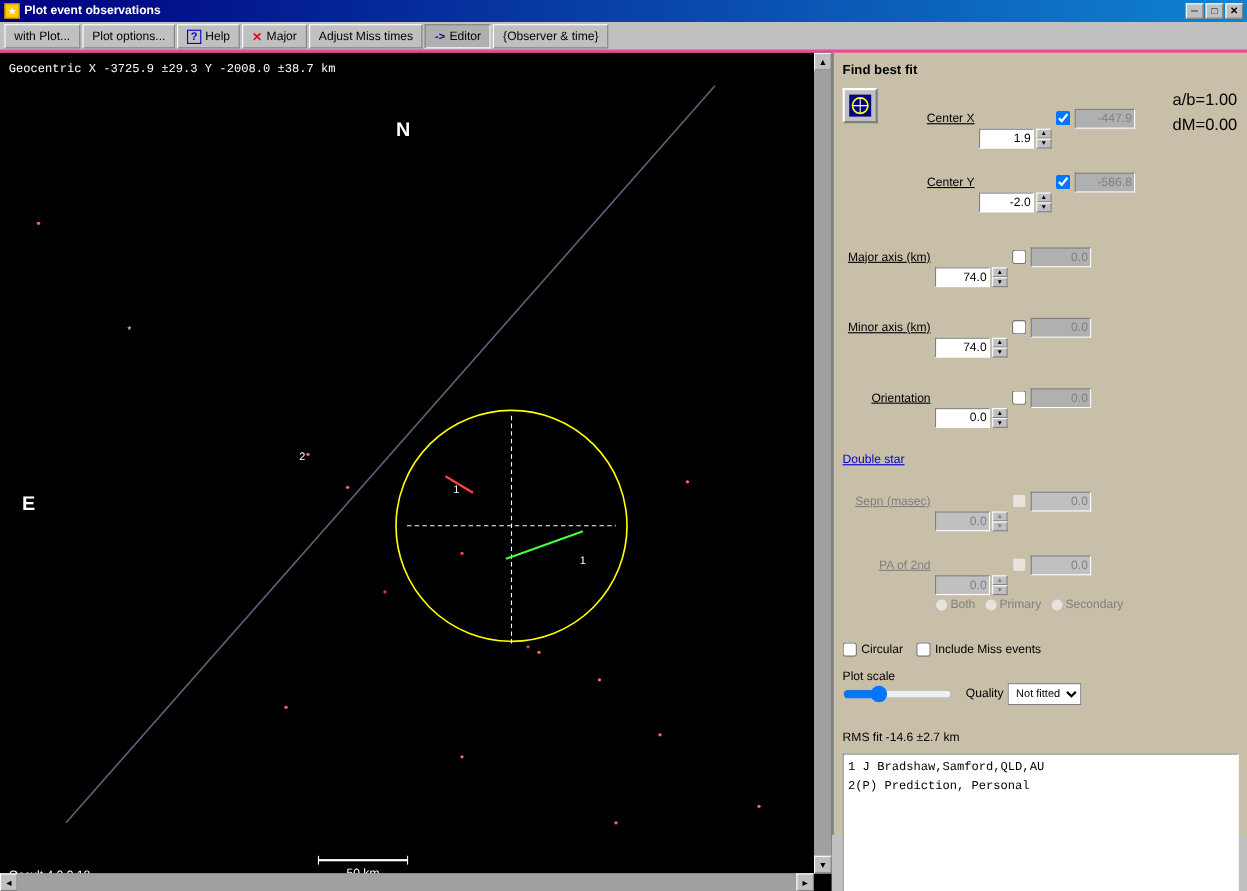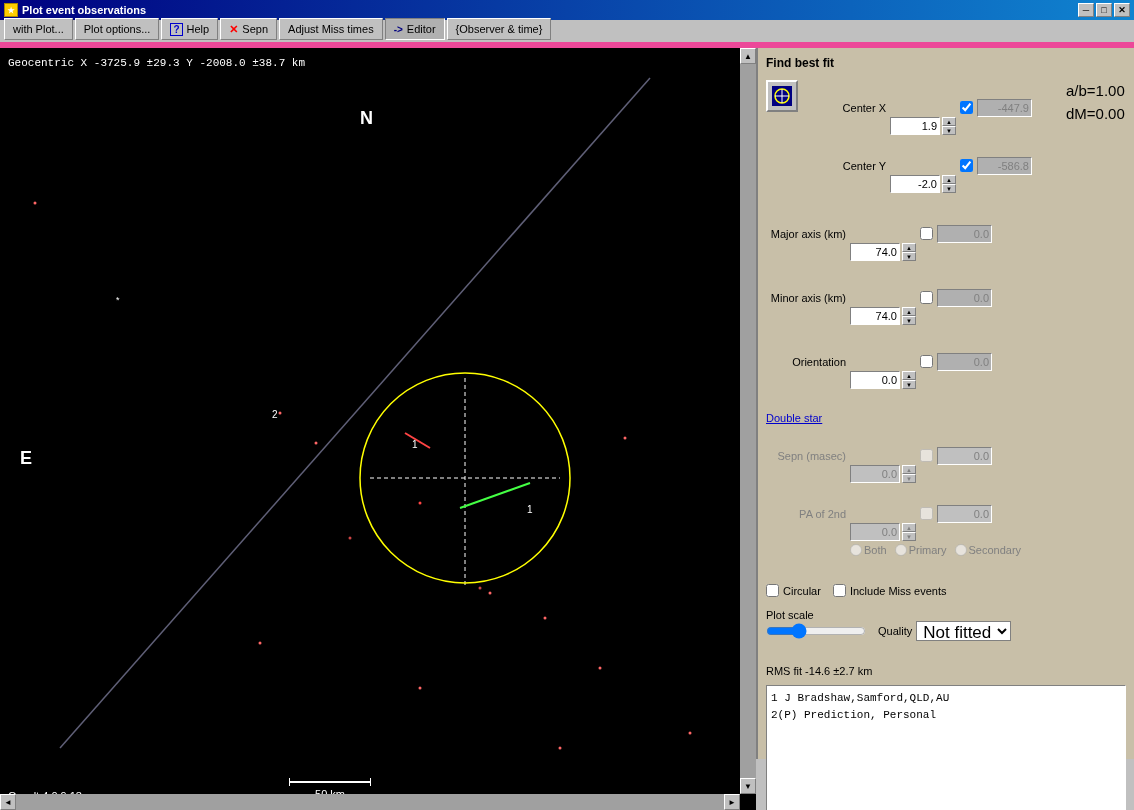--- a/index.html
+++ b/index.html
@@ -22,23 +22,23 @@
     .title-bar-buttons { display: flex; gap: 2px; }
     .title-btn {
       width: 16px; height: 14px; background: #c0c0c0; border: 1px solid; border-color: #ffffff #808080 #808080 #ffffff;
       font-size: 9px; display: flex; align-items: center; justify-content: center; cursor: pointer; color: #000;
     }
 
     
     .menu-bar {
       height: 28px;
       background: #c0c0c0;
-      border-bottom: 6px solid #ec4899;
-      display: flex;
-      align-items: flex-end;
+      border-bottom: 3px solid #ec4899;
+      display: flex;
+      align-items: flex-start;
       padding: 2px 4px;
       gap: 2px;
     }
     .menu-btn {
       height: 22px;
       padding: 2px 8px;
       background: #c0c0c0;
       border: 1px solid;
       border-color: #ffffff #808080 #808080 #ffffff;
       cursor: pointer;
@@ -185,20 +185,21 @@
       display: flex;
       align-items: center;
       gap: 4px;
       margin-bottom: 3px;
     }
     .form-label {
       font-size: 11px;
       color: #000;
       min-width: 80px;
       text-align: right;
+      text-decoration: underline;
     }
     .form-label-left {
       font-size: 11px;
       color: #000;
       min-width: 80px;
     }
 
     
     .spinner-group {
       display: flex;
@@ -315,24 +316,25 @@
     .scale-slider {
       width: 100px;
       height: 18px;
     }
     .quality-label {
       font-size: 11px;
       margin-left: 8px;
     }
     .quality-select {
       height: 20px;
-      font-size: 17px;
+      font-size: 10px;
       background: white;
       border: 1px solid #808080;
       padding: 0 2px;
+      text-align: center;
     }
 
     
     .rms-text {
       font-size: 11px;
       color: #000;
       margin: 4px 0 2px 0;
     }
 
     
@@ -414,21 +416,21 @@
   </div>
   <div class="menu-btn">
     <span>Plot options...</span>
   </div>
   <div class="menu-btn">
     <span class="menu-help-icon">?</span>
     <span>Help</span>
   </div>
   <div class="menu-btn">
     <span class="menu-exit-x">✕</span>
-    <span>Sepn</span>
+    <span>Major</span>
   </div>
   <div class="menu-btn">
     <span>Adjust Miss times</span>
   </div>
   <div class="menu-btn active">
     <span class="menu-btn-arrow">-&gt;</span>
     <span>Editor</span>
   </div>
   <div class="menu-btn">
     <span>{Observer &amp; time}</span>

